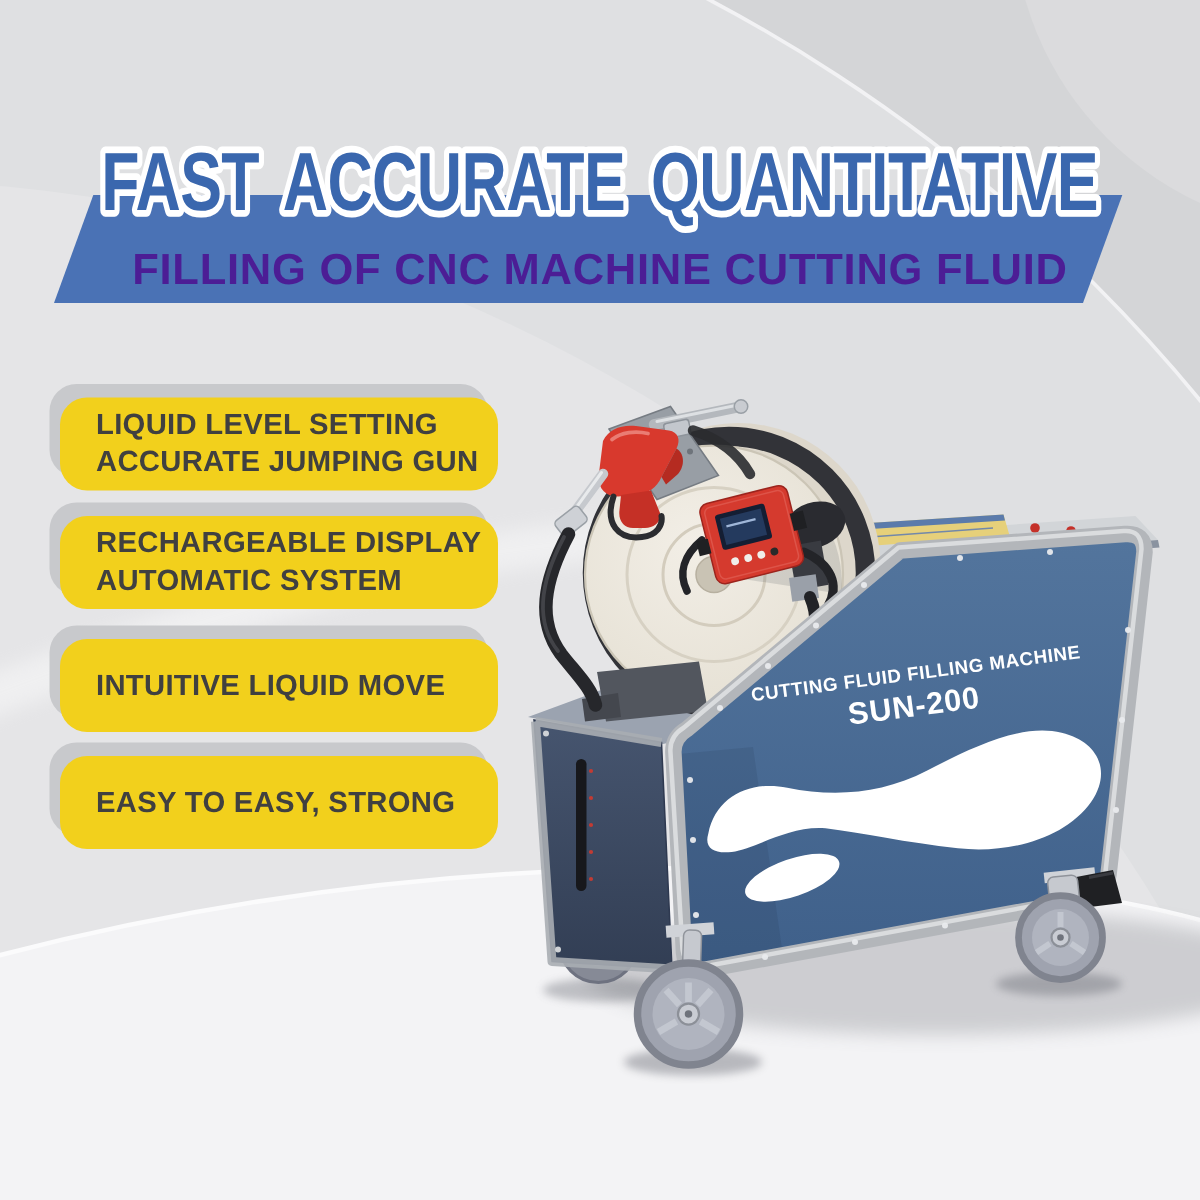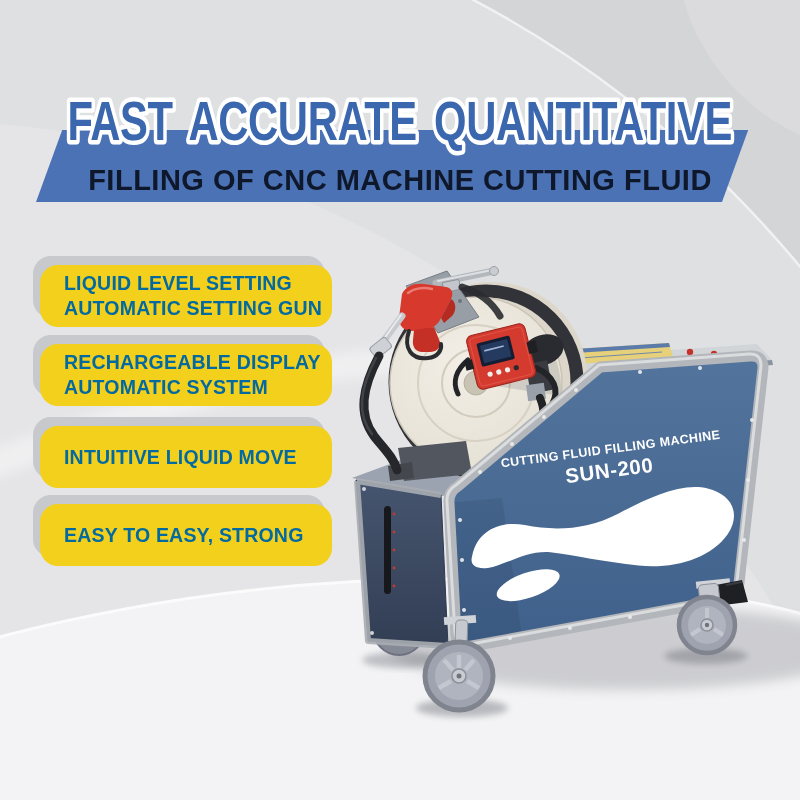--- a/index.html
+++ b/index.html
@@ -4,28 +4,28 @@
 <style>
   html,body{margin:0;padding:0;background:#fff;}
   .stage{position:relative;width:800px;height:800px;overflow:hidden;
          background:#d6d7d9;font-family:"Liberation Sans",sans-serif;}
   svg.scene{position:absolute;left:0;top:0;}
   
   .banner{position:absolute;left:36px;top:130px;width:686px;height:72px;
           background:#4a72b5;transform-origin:left bottom;transform:skewX(-20deg);}
   .headline-svg{position:absolute;left:0;top:88px;width:800px;height:84px;overflow:visible;}
   .subtitle{position:absolute;left:0;top:164px;width:800px;text-align:center;
-            color:#0f172a;font-size:29px;line-height:32px;font-weight:bold;letter-spacing:.5px;}
+            color:#4c1d95;font-size:29px;line-height:32px;font-weight:bold;letter-spacing:.5px;}
   
   .badge{position:absolute;left:40px;width:292px;height:62px;}
   .badge .shadow{position:absolute;inset:-9px 7px 9px -7px;background:#c8c9cc;border-radius:18px;}
   .badge .face{position:absolute;inset:0;background:#f2d01c;border-radius:18px;}
   .badge .text{position:relative;height:100%;display:flex;flex-direction:column;
                justify-content:center;padding-left:24px;box-sizing:border-box;
-               color:#0369a1;font-size:19.5px;line-height:25px;font-weight:bold;letter-spacing:.2px;}
+               color:#404040;font-size:19.5px;line-height:25px;font-weight:bold;letter-spacing:.2px;}
   .b1{top:265px}.b2{top:344px}.b3{top:426px}.b4{top:504px}
 </style>
 </head>
 <body>
 
 <div class="stage">
 
   <svg class="scene" width="800" height="800" viewBox="0 0 800 800" xmlns="http://www.w3.org/2000/svg">
     <defs>
       <linearGradient id="panelGrad" x1="0" y1="0" x2="0" y2="1">
@@ -232,21 +232,21 @@
       <text x="526" y="52" text-anchor="middle" font-family="Liberation Sans, sans-serif" font-weight="bold" font-size="55" letter-spacing="-0.5" word-spacing="8" fill="#3a67ae" stroke="#ffffff" stroke-width="9" paint-order="stroke" stroke-linejoin="round">FAST ACCURATE QUANTITATIVE</text>
     </g>
   </svg>
   <div class="subtitle">FILLING OF CNC MACHINE CUTTING FLUID</div>
 
   <div class="badge b1">
     <div class="shadow"></div>
     <div class="face"></div>
     <div class="text">
       <span>LIQUID LEVEL SETTING</span>
-      <span>AUTOMATIC SETTING GUN</span>
+      <span>ACCURATE JUMPING GUN</span>
     </div>
   </div>
   <div class="badge b2">
     <div class="shadow"></div>
     <div class="face"></div>
     <div class="text">
       <span>RECHARGEABLE DISPLAY</span>
       <span>AUTOMATIC SYSTEM</span>
     </div>
   </div>

